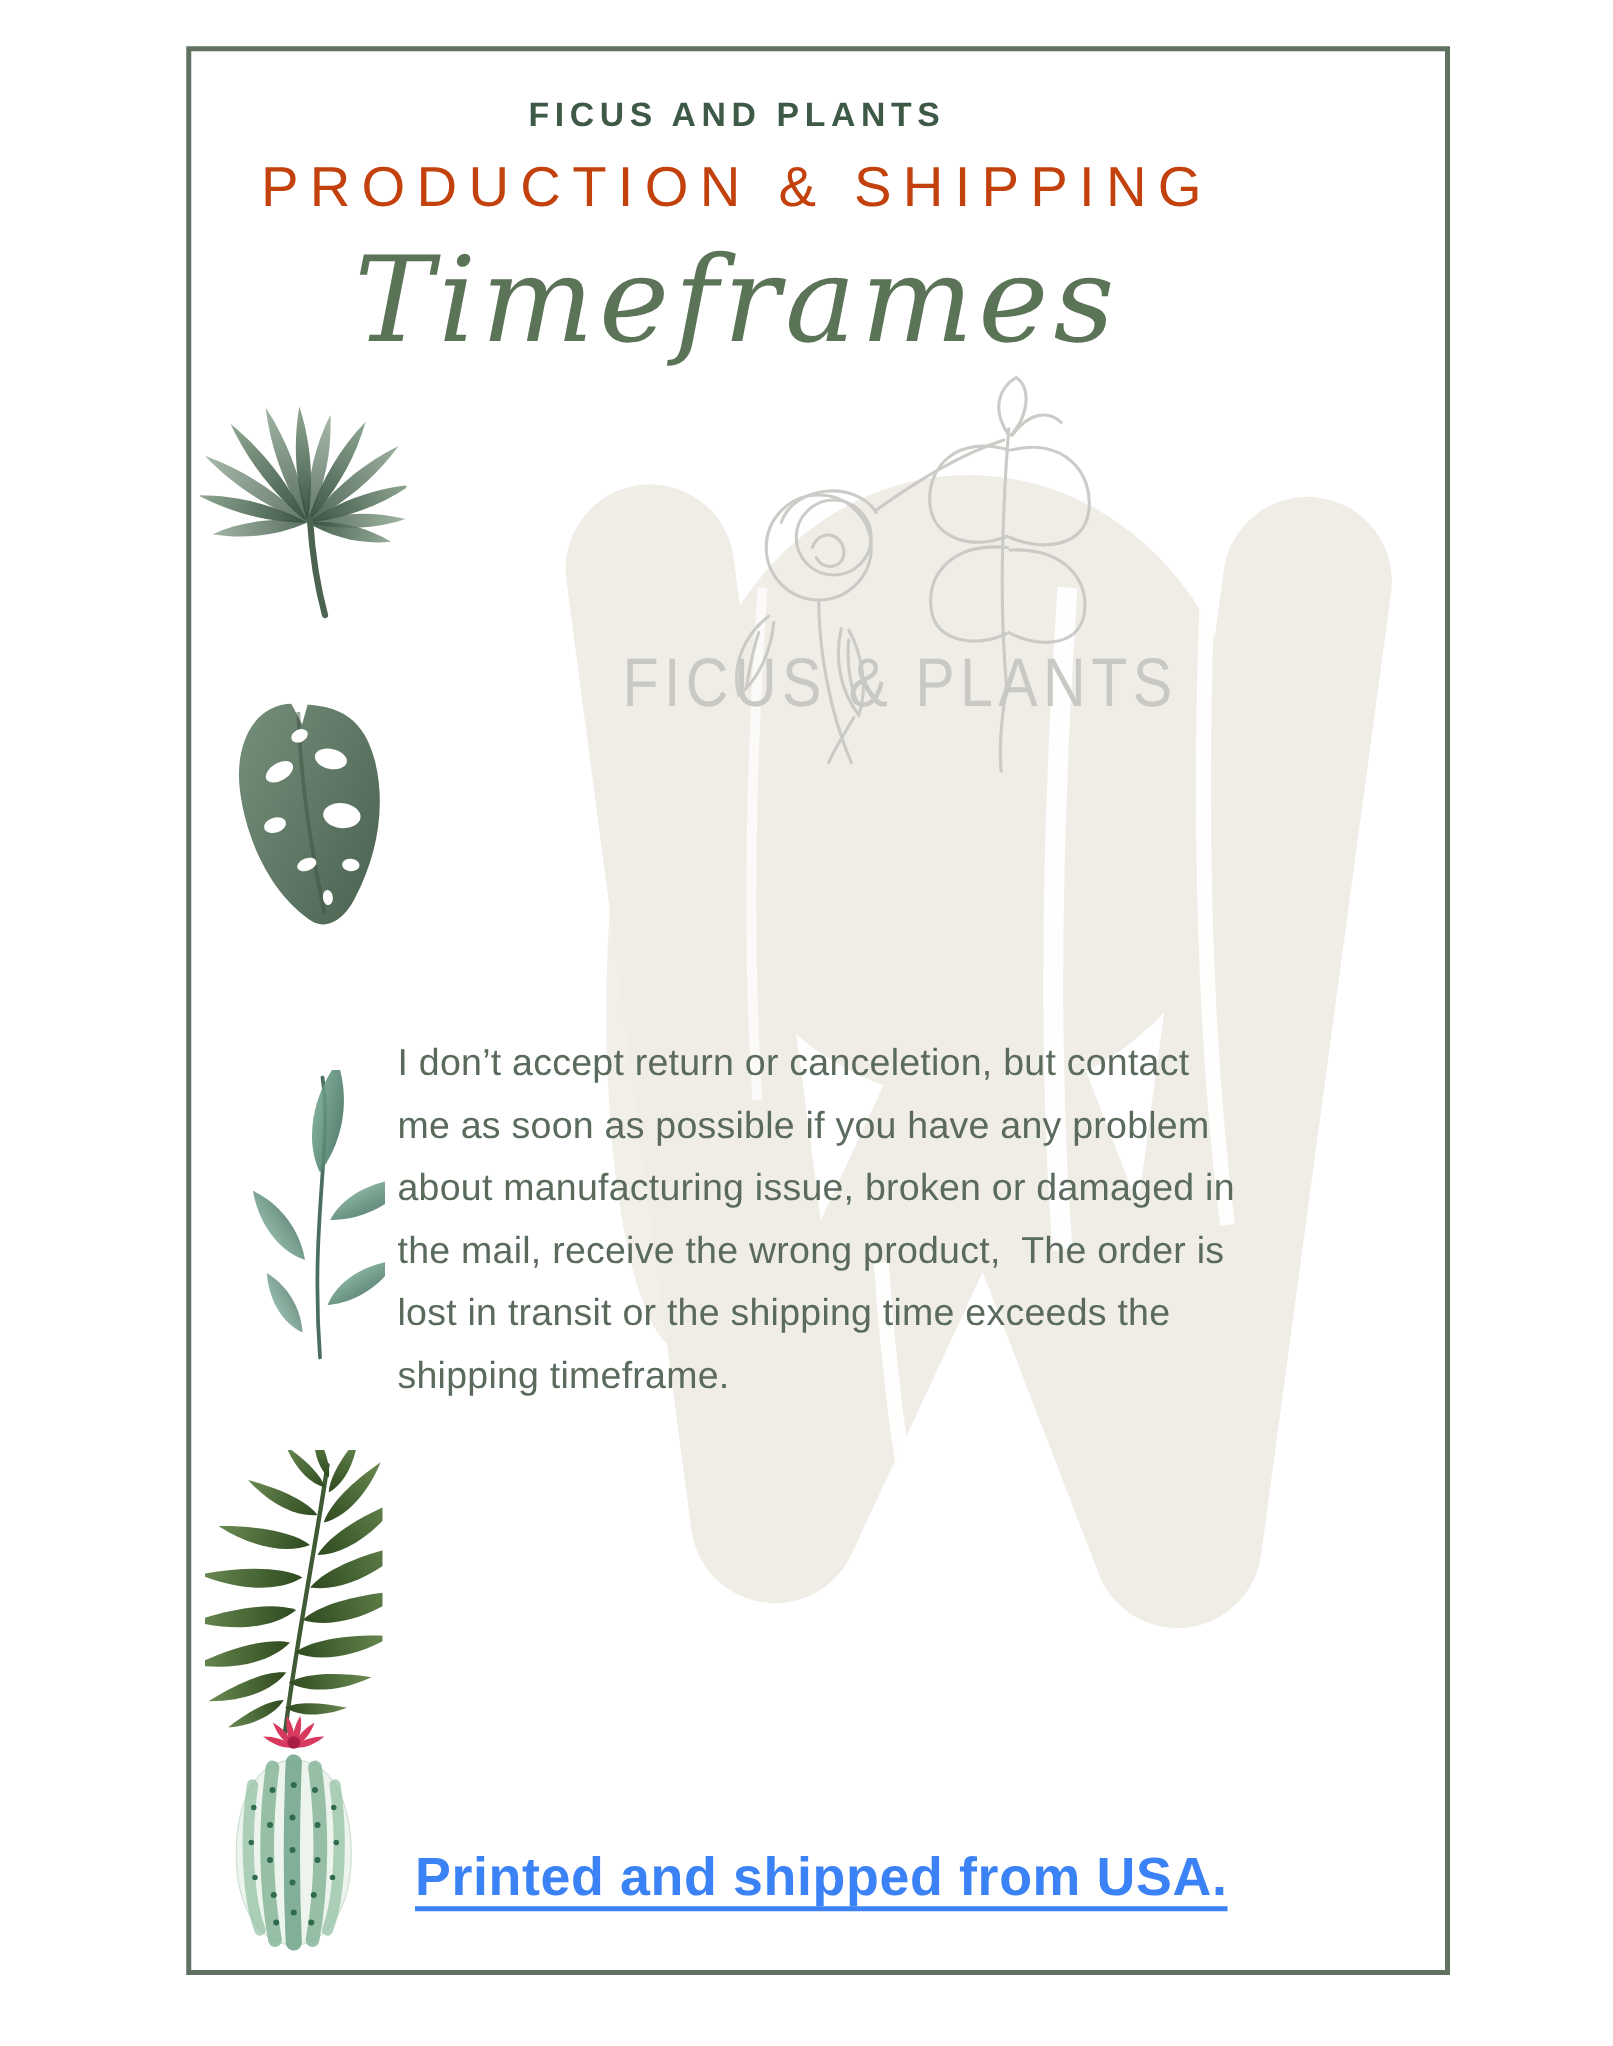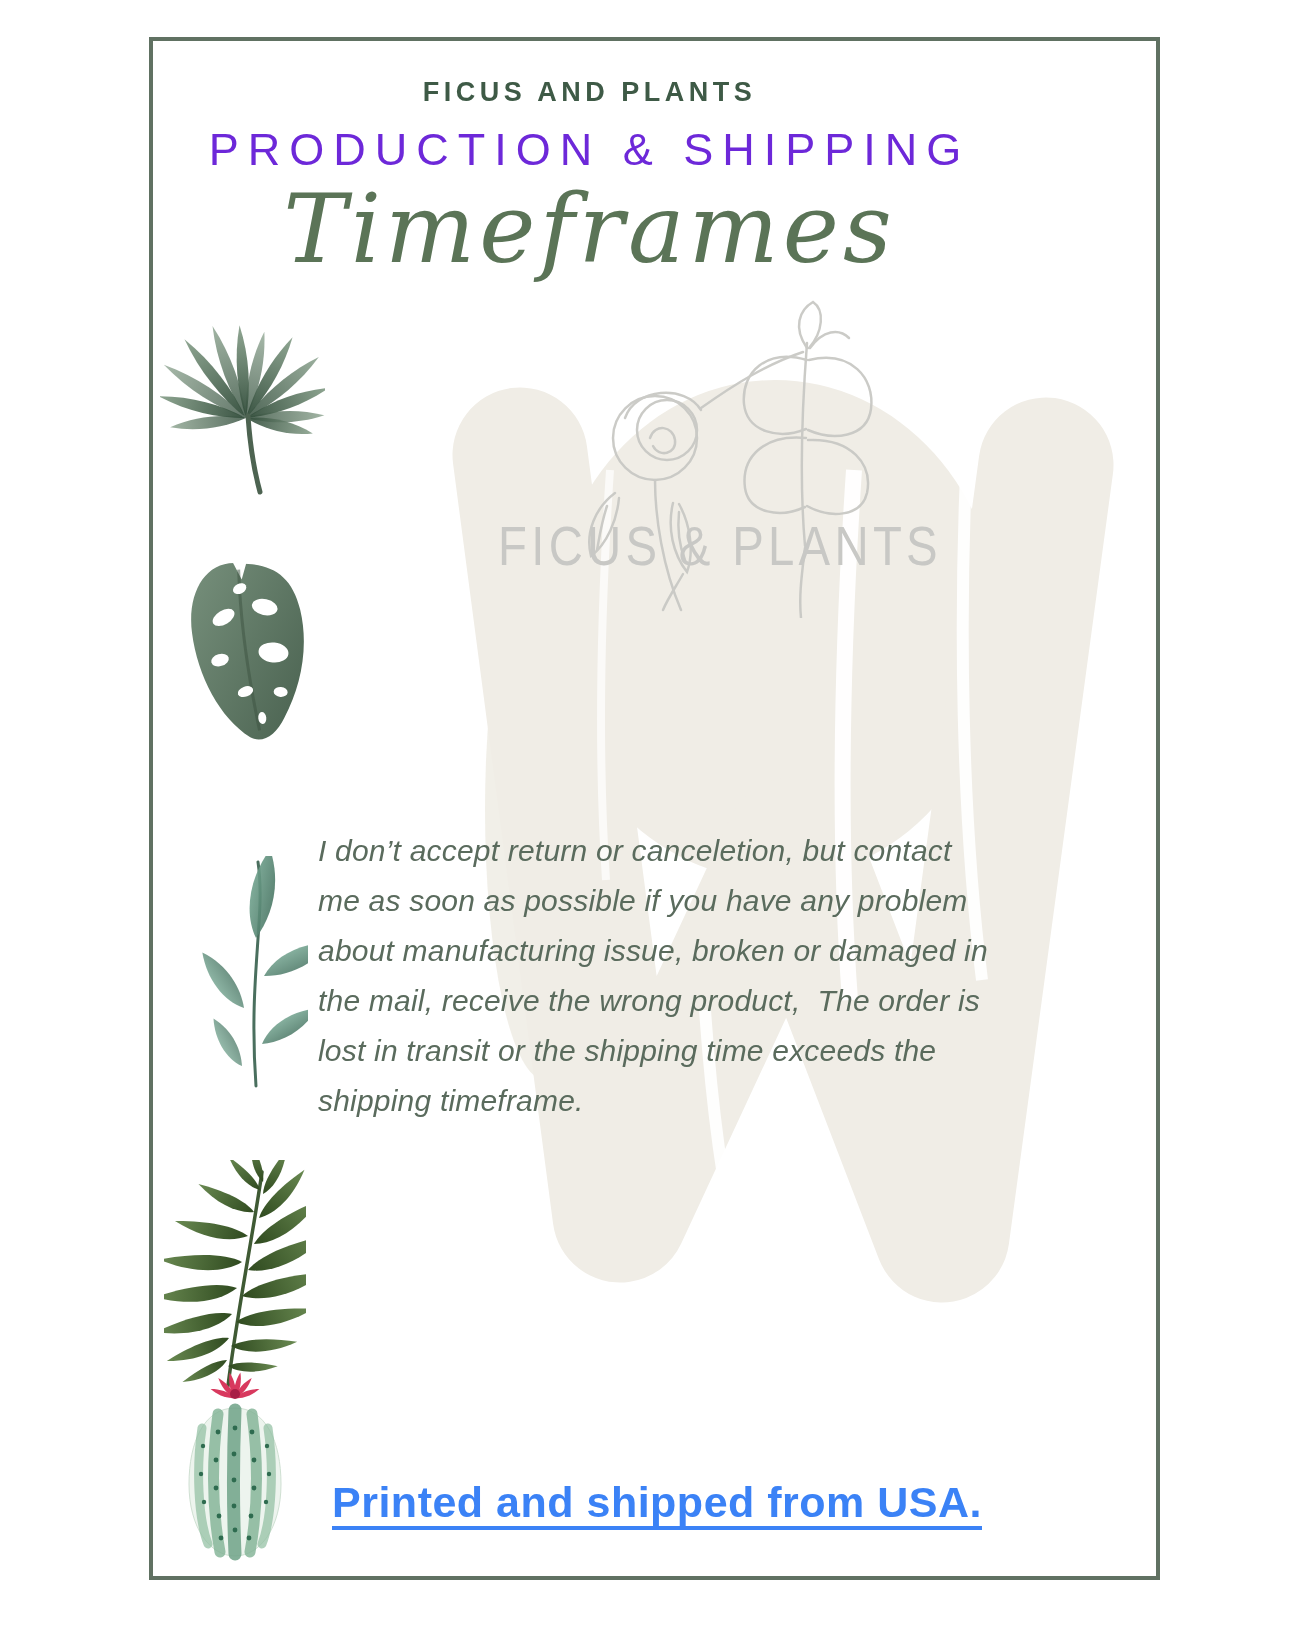--- a/index.html
+++ b/index.html
@@ -19,24 +19,24 @@
     transform:scaleX(.86);transform-origin:50% 50%;z-index:1;white-space:nowrap;
   }
   .header{
     position:absolute;left:153px;top:41px;width:861px;text-align:center;
     padding-left:12px;box-sizing:border-box;z-index:2;
   }
   .brand{
     margin-top:36px;font-size:27px;font-weight:700;letter-spacing:4.5px;color:#3e5a46;
   }
   .title{
-    margin-top:16px;font-size:45px;font-weight:400;letter-spacing:9px;color:#6d28d9;
+    margin-top:16px;font-size:45px;font-weight:400;letter-spacing:9px;color:#c2410c;
   }
   .script-title{
-    margin-top:4px;font-family:"DejaVu Serif",serif;font-style:italic;
+    margin-top:16px;font-family:"DejaVu Serif",serif;font-style:italic;
     font-size:95px;letter-spacing:4px;color:#5b7457;line-height:1.05;
   }
   .para{
     position:absolute;z-index:2;font-size:30px;line-height:50px;color:#5a6b5d;
     letter-spacing:.2px;white-space:pre-wrap;
   }
   .illus{position:absolute;z-index:2;}
   .illus svg{display:block;width:100%;height:100%;}
   .footer-line{
     position:absolute;left:332px;top:1478px;z-index:2;
@@ -155,21 +155,21 @@
       <path d="M62,6 C70,60 52,120 60,230" stroke="#4a6f5e" stroke-width="3" fill="none" stroke-linecap="round"></path>
       <g fill="url(#gBr)">
         <path d="M0,0 C16,-16 30,-44 24,-78 C2,-56 -8,-24 0,0" transform="translate(60,82) rotate(-8) scale(1.1)" opacity=".9"></path>
         <path d="M0,0 C16,-16 30,-44 24,-78 C2,-56 -8,-24 0,0" transform="translate(68,120) rotate(46) scale(0.9)" opacity=".85"></path>
         <path d="M0,0 C16,-16 30,-44 24,-78 C2,-56 -8,-24 0,0" transform="translate(48,152) rotate(-54) scale(0.85)" opacity=".8"></path>
         <path d="M0,0 C16,-16 30,-44 24,-78 C2,-56 -8,-24 0,0" transform="translate(66,188) rotate(40) scale(0.8)" opacity=".85"></path>
         <path d="M0,0 C16,-16 30,-44 24,-78 C2,-56 -8,-24 0,0" transform="translate(46,210) rotate(-48) scale(0.68)" opacity=".75"></path>
       </g>
     </svg>
   </div>
-  <div class="para" style="left:318px;top:826px;width:745px;font-style:italic;">I don’t accept return or canceletion, but contact
+  <div class="para" style="left:318px;top:826px;width:745px;">I don’t accept return or canceletion, but contact
 me as soon as possible if you have any problem
 about manufacturing issue, broken or damaged in
 the mail, receive the wrong product,  The order is
 lost in transit or the shipping time exceeds the
 shipping timeframe.</div>
 
   <div class="illus" style="left:164px;top:1160px;width:142px;height:232px;">
     <svg viewBox="0 0 142 232">
       <defs>
         <linearGradient id="gFr" x1="0" y1="1" x2="0" y2="0">

